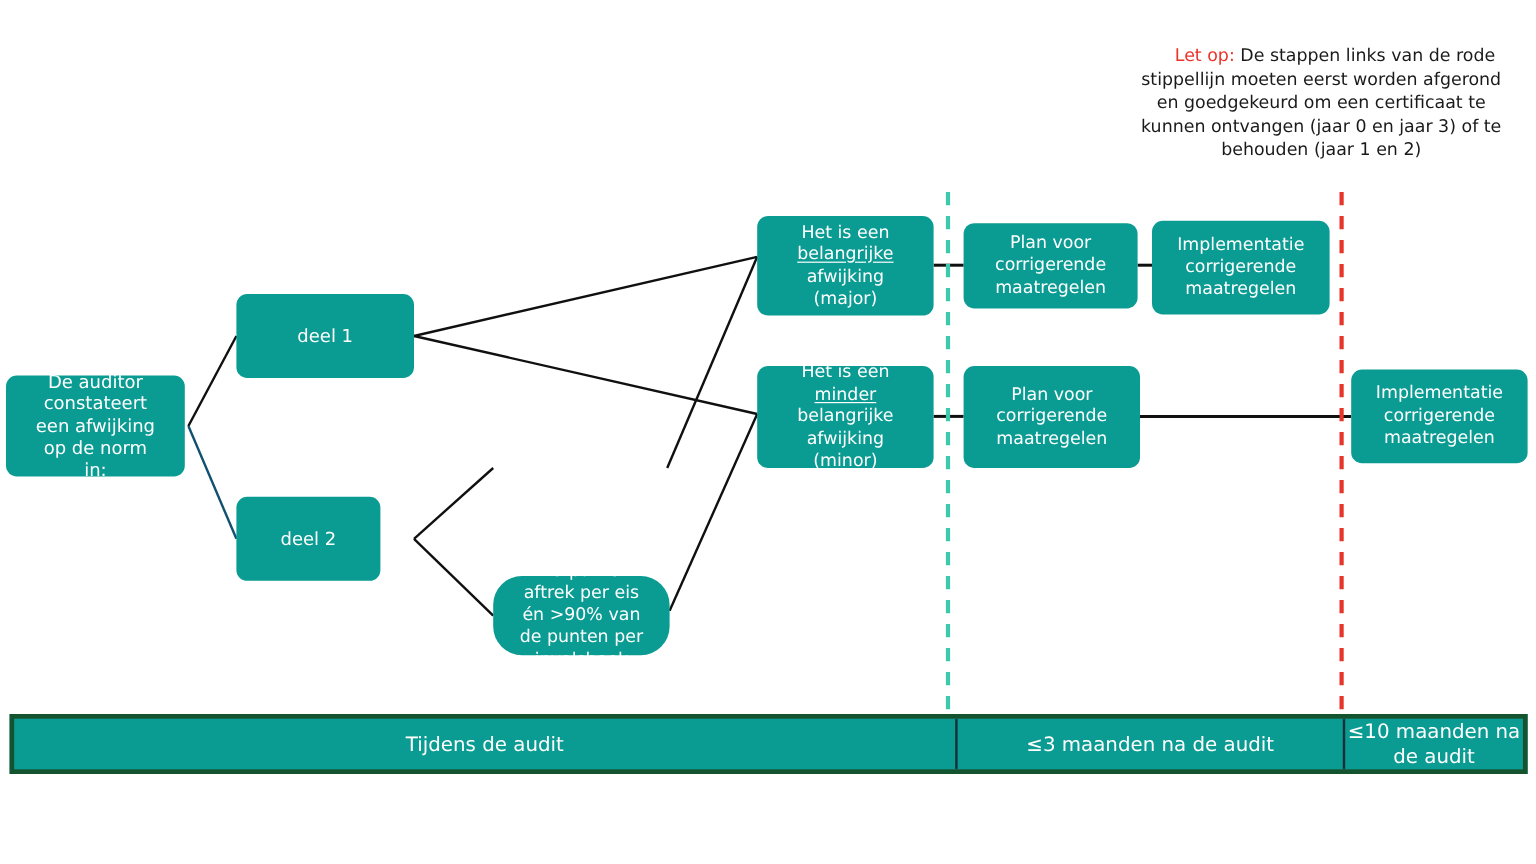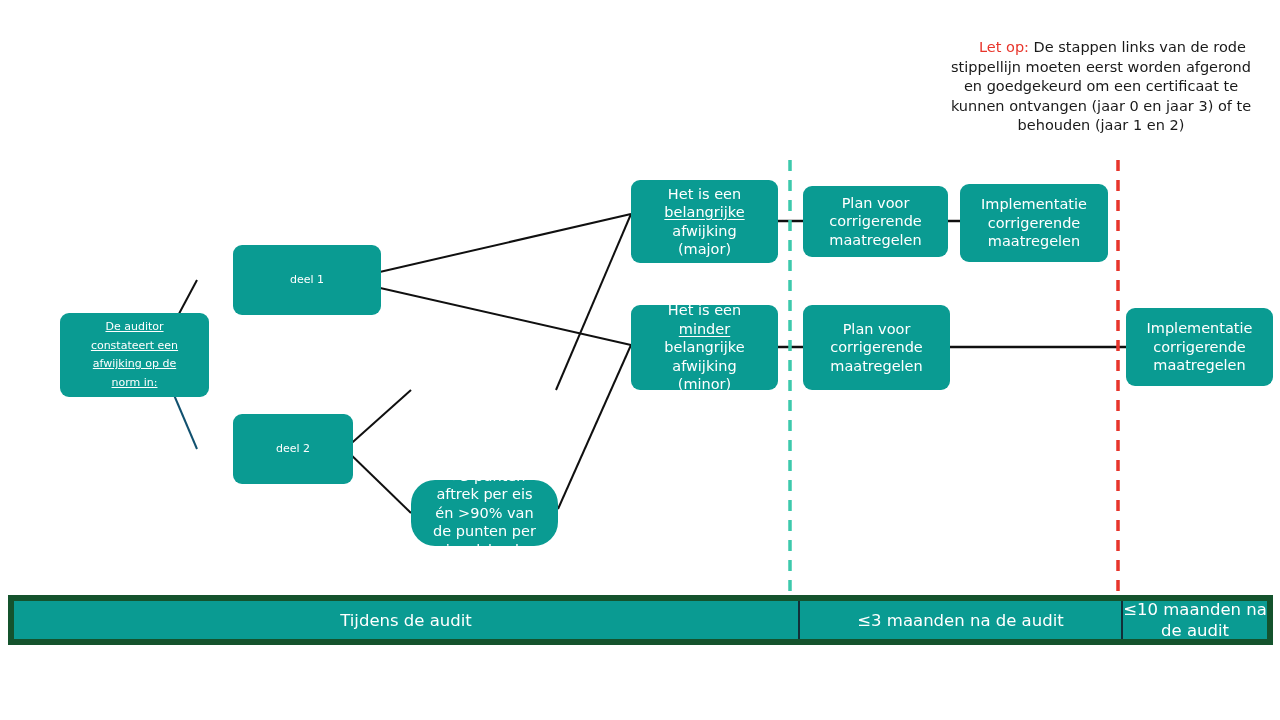--- a/index.html
+++ b/index.html
@@ -31,34 +31,34 @@
     border-radius:9px;
     display:flex;
     align-items:center;
     justify-content:center;
     text-align:center;
     font-size:14.5px;
     line-height:18.5px;
     padding:4px 22px;
     white-space:pre-line;
   }
-  .node.big{font-size:11px;margin-left:36px;}
+  .node.big{font-size:15px;}
   .node u{text-decoration:underline;text-underline-offset:2px;}
 
   
   #links{position:absolute;left:0;top:0;width:1280px;height:720px;}
 
   
   .timeline{
     position:absolute;
     left:8px;top:595px;
     width:1265px;height:50px;
     box-sizing:border-box;
     display:flex;
-    border:6px solid #14532d;
+    border:4px solid #14532d;
     background:#0a9b92;
   }
   .tl-seg{
     box-sizing:border-box;
     display:flex;align-items:center;justify-content:center;
     text-align:center;
     color:#ffffff;
     font-size:16.5px;
     line-height:21px;
     background:#0a9b92;
@@ -102,21 +102,21 @@
 
     <path d="M778,347 L803,347" stroke="#101010" stroke-width="2.5" fill="none"></path>
 
     <path d="M950,347 L1126,347" stroke="#101010" stroke-width="2.5" fill="none"></path>
 
     <path d="M790,160 L790,598" stroke="#3dc9ac" stroke-width="3.5" fill="none" stroke-dasharray="11 9"></path>
 
     <path d="M1118,160 L1118,598" stroke="#e8352b" stroke-width="3.5" fill="none" stroke-dasharray="11 9"></path>
   </svg>
 
-  <div class="node big" style="left:24px;top:313px;width:149px;height:84px;text-decoration:underline;">De auditor constateert een afwijking op de norm in:</div>
+  <div class="node big" style="left:5px;top:313px;width:149px;height:84px;">De auditor constateert een afwijking op de norm in:</div>
 
   <div class="node big" style="left:197px;top:245px;width:148px;height:70px;">deel 1</div>
 
   <div class="node big" style="left:197px;top:414px;width:120px;height:70px;">deel 2</div>
 
 
   <div class="node" style="left:411px;top:480px;width:147px;height:66px;border-radius:24px;">&lt; 3 punten aftrek per eis én &gt;90% van de punten per invalshoek</div>
 
   <div class="node" style="left:631px;top:180px;width:147px;height:83px;flex-direction:column;">
     <span>Het is een</span>

